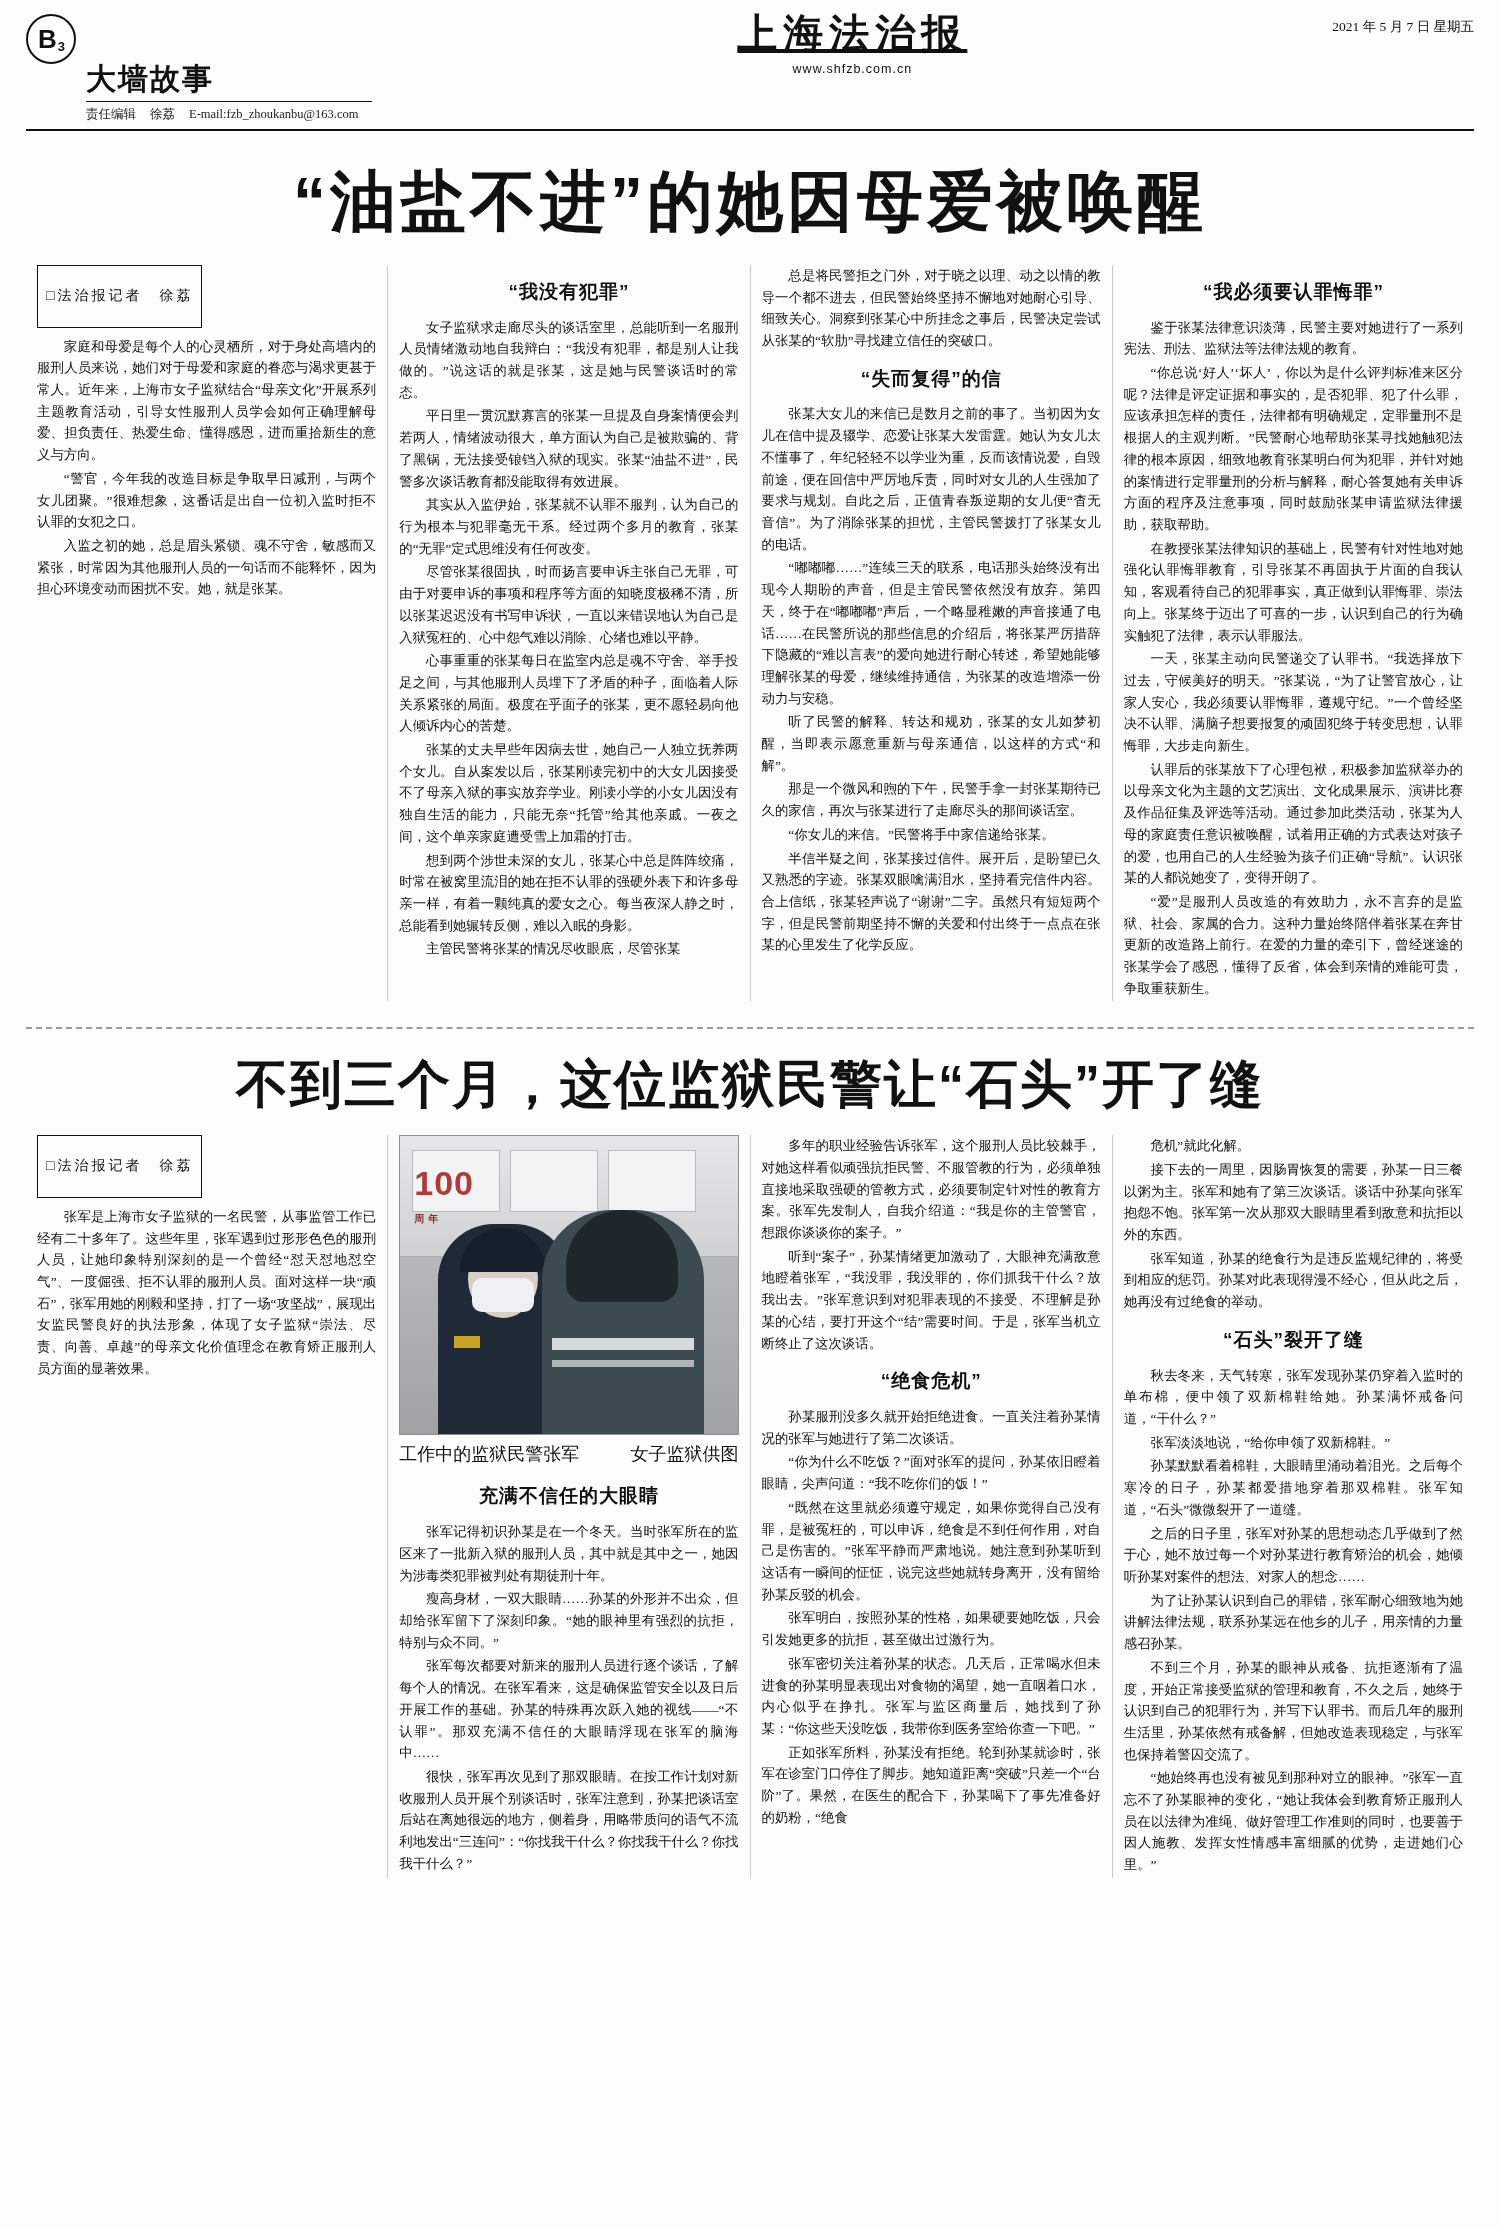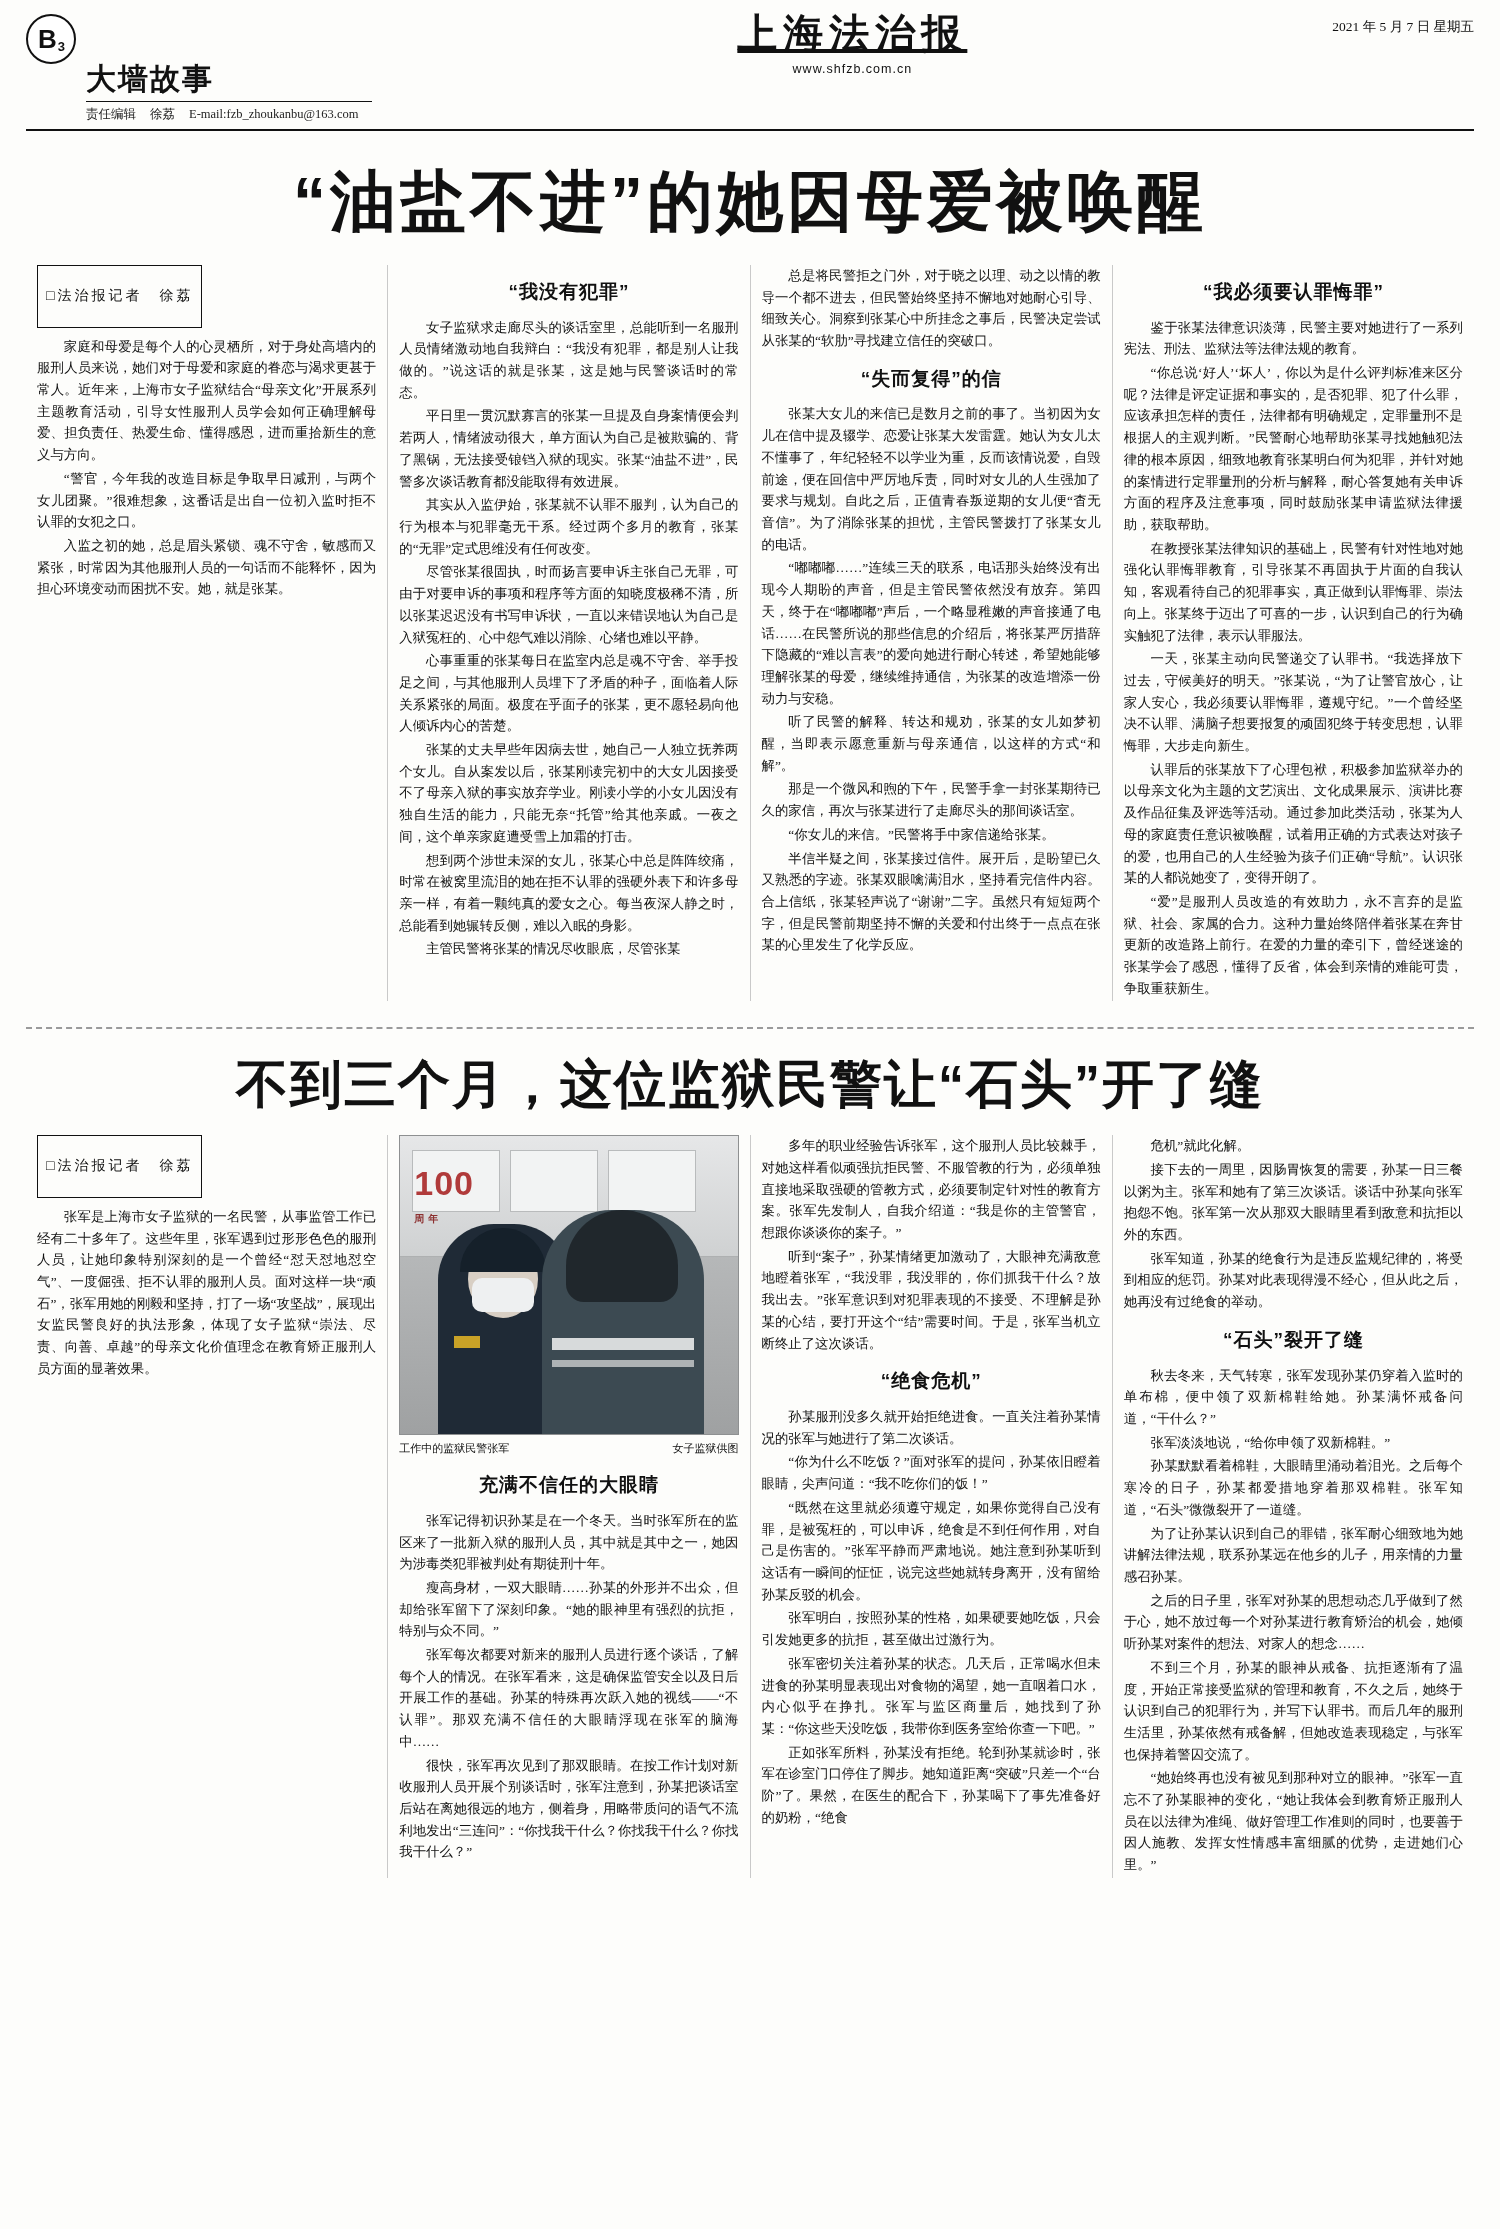--- a/index.html
+++ b/index.html
@@ -174,21 +174,21 @@
     position:absolute;top:0;left:24px;width:112px;height:92px;border-radius:56px 56px 18px 18px;background:#20272c;
   }
   .photo .inmate .stripe{
     position:absolute;top:128px;left:10px;width:142px;height:12px;background:#d7dadb;
   }
   .photo .inmate .stripe2{
     position:absolute;top:150px;left:10px;width:142px;height:7px;background:#aeb3b5;
   }
   .photo-caption{
     display:flex;justify-content:space-between;
-    font-size:11px;margin-top:5px;color:#111;
+    font-size:18px;margin-top:5px;color:#111;
   }
   .photo-caption span{white-space:nowrap;}
 </style>
 </head>
 <body>
 
 <div class="page">
 
   <div class="masthead">
     <div class="mh-left">
@@ -316,21 +316,21 @@
     </div>
 
     <div class="col">
       <p>危机”就此化解。</p>
       <p>接下去的一周里，因肠胃恢复的需要，孙某一日三餐以粥为主。张军和她有了第三次谈话。谈话中孙某向张军抱怨不饱。张军第一次从那双大眼睛里看到敌意和抗拒以外的东西。</p>
       <p>张军知道，孙某的绝食行为是违反监规纪律的，将受到相应的惩罚。孙某对此表现得漫不经心，但从此之后，她再没有过绝食的举动。</p>
       <div class="subhead">“石头”裂开了缝</div>
       <p>秋去冬来，天气转寒，张军发现孙某仍穿着入监时的单布棉，便中领了双新棉鞋给她。孙某满怀戒备问道，“干什么？”</p>
       <p>张军淡淡地说，“给你申领了双新棉鞋。”</p>
       <p>孙某默默看着棉鞋，大眼睛里涌动着泪光。之后每个寒冷的日子，孙某都爱措地穿着那双棉鞋。张军知道，“石头”微微裂开了一道缝。</p>
+      <p>之后的日子里，张军对孙某的思想动态几乎做到了然于心，她不放过每一个对孙某进行教育矫治的机会，她倾听孙某对案件的想法、对家人的想念……</p>
       <p>为了让孙某认识到自己的罪错，张军耐心细致地为她讲解法律法规，联系孙某远在他乡的儿子，用亲情的力量感召孙某。</p>
-      <p>之后的日子里，张军对孙某的思想动态几乎做到了然于心，她不放过每一个对孙某进行教育矫治的机会，她倾听孙某对案件的想法、对家人的想念……</p>
       <p>不到三个月，孙某的眼神从戒备、抗拒逐渐有了温度，开始正常接受监狱的管理和教育，不久之后，她终于认识到自己的犯罪行为，并写下认罪书。而后几年的服刑生活里，孙某依然有戒备解，但她改造表现稳定，与张军也保持着警囚交流了。</p>
       <p>“她始终再也没有被见到那种对立的眼神。”张军一直忘不了孙某眼神的变化，“她让我体会到教育矫正服刑人员在以法律为准绳、做好管理工作准则的同时，也要善于因人施教、发挥女性情感丰富细腻的优势，走进她们心里。”</p>
     </div>
 
   </div>
 
 </div>
 
 </body></html>

